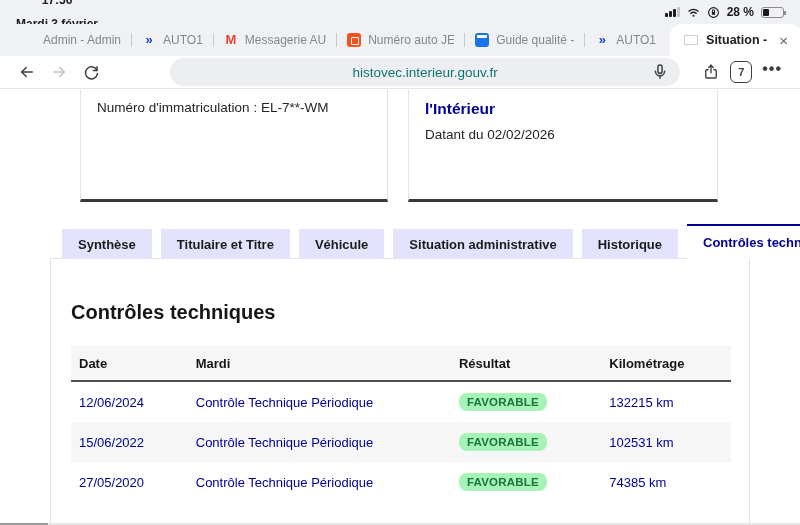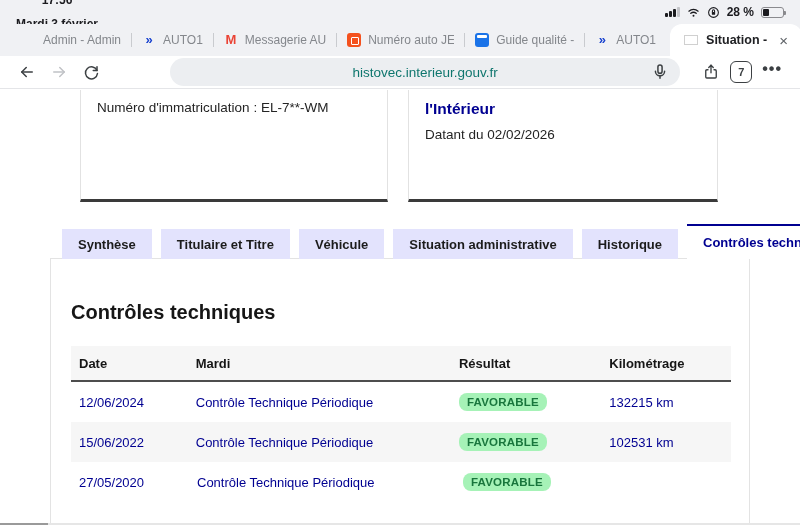--- a/index.html
+++ b/index.html
@@ -261,20 +261,21 @@
       <div class="t-row alt">
         <span class="c-date">15/06/2022</span>
         <span class="c-nature">Contrôle Technique Périodique</span>
         <span class="c-result"><span class="badge">FAVORABLE</span></span>
         <span class="c-km">102531 km</span>
       </div>
       <div class="t-row">
         <span class="c-date">27/05/2020</span>
         <span class="c-nature">Contrôle Technique Périodique</span>
         <span class="c-result"><span class="badge">FAVORABLE</span></span>
+        <span class="c-km">74385 km</span>
       </div>
     </div>
   </div>
 
   <div class="bottom-hairline">
       <i></i>
     </div>
 </div>
 
 </body></html>

